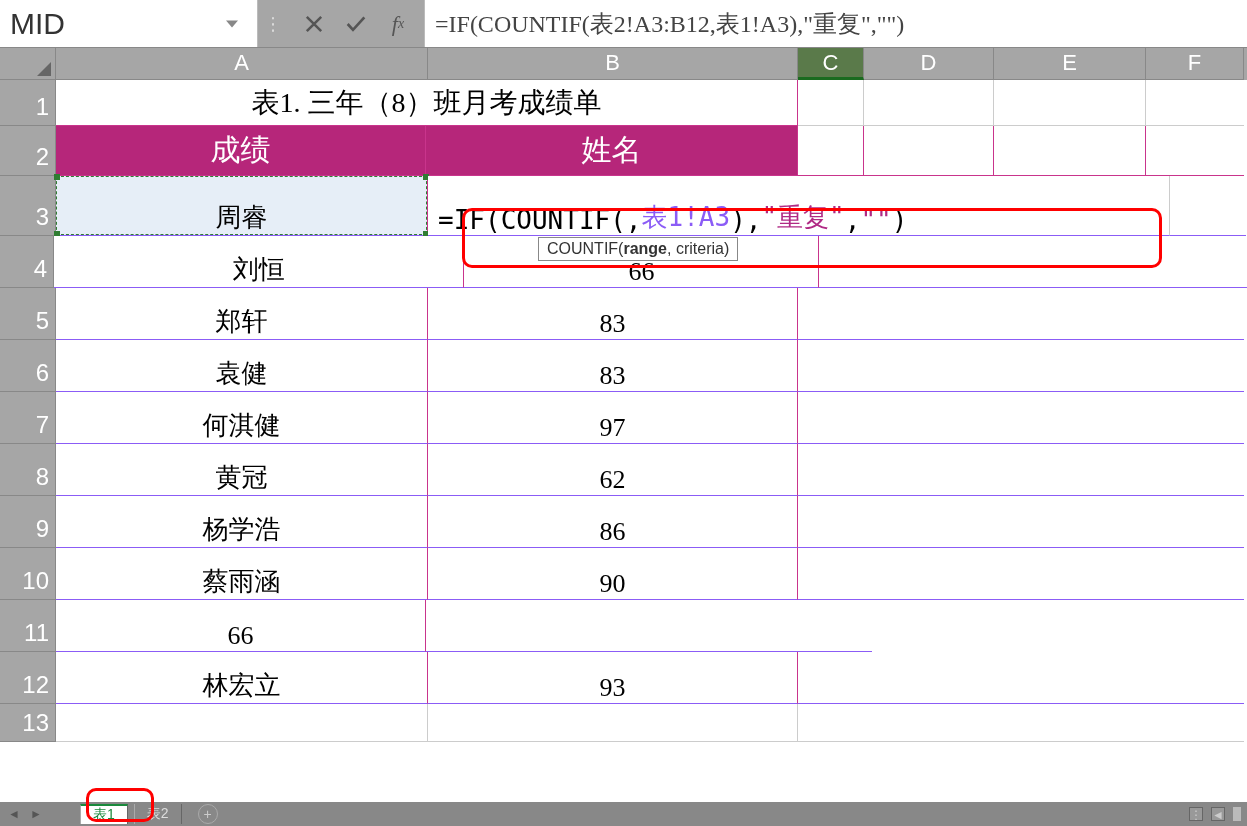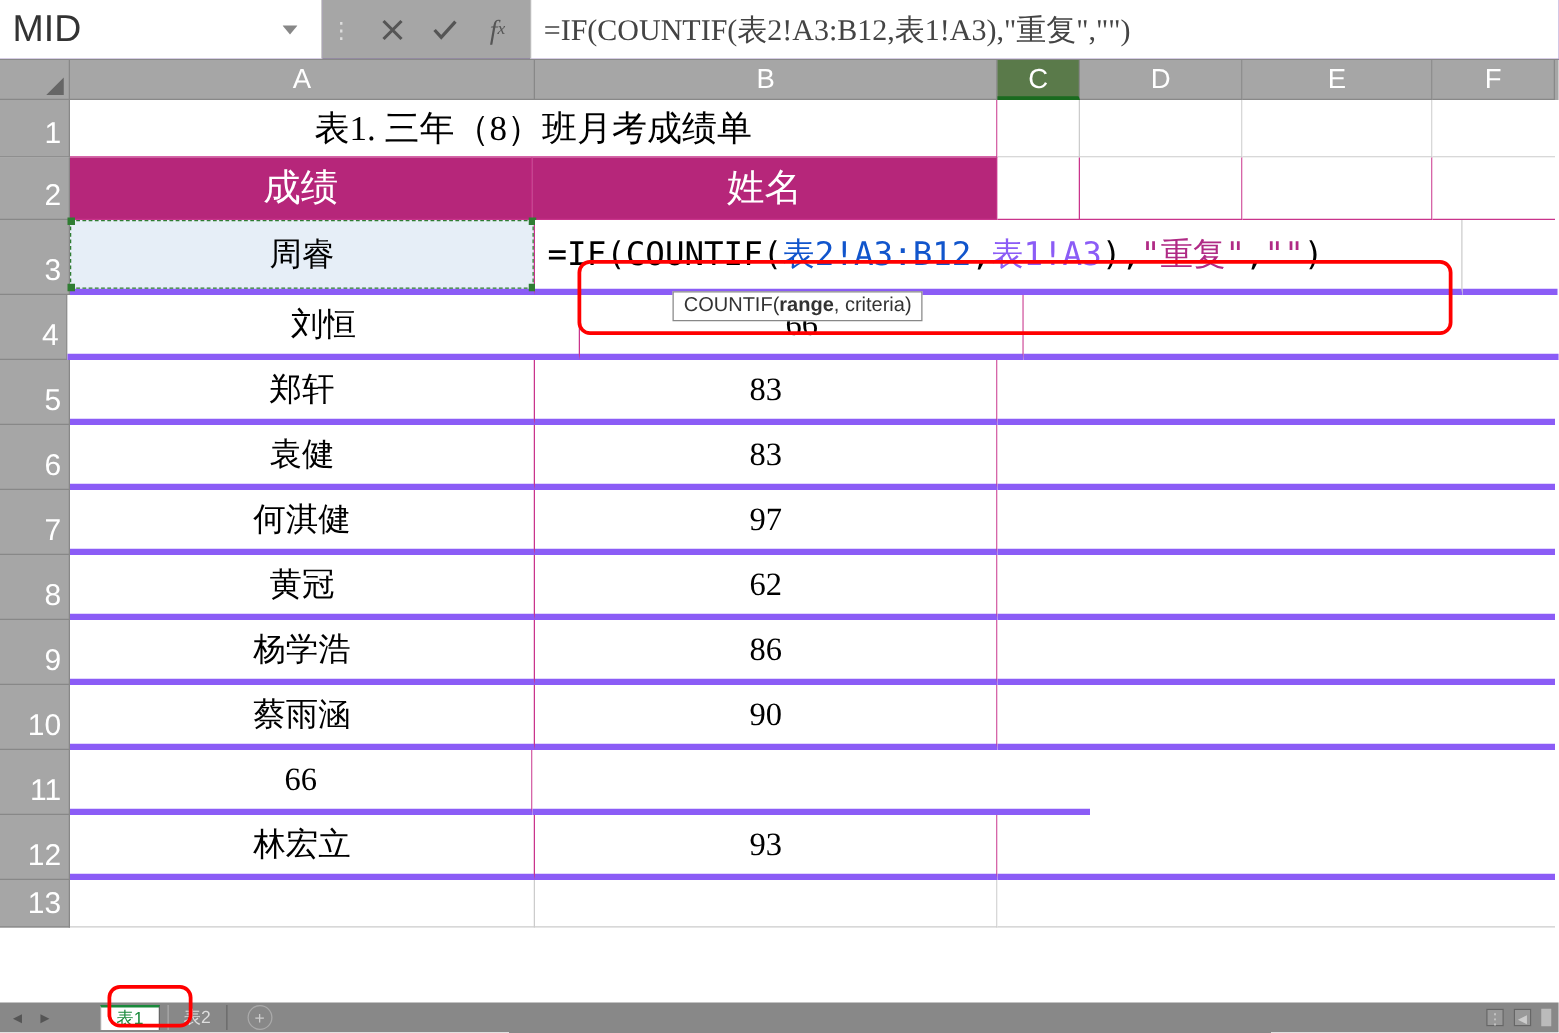--- a/index.html
+++ b/index.html
@@ -137,21 +137,22 @@
     align-items: center;
     justify-content: center;
     font-size: 26px;
     font-family: SimSun, serif;
     color: #000;
     background: #fff;
     position: relative;
   }
   .row.data .cell {
     border-right: 1px solid #c9348c;
-    border-bottom: 5px solid #8b5cf6;
+    border-bottom: 1px solid #8b5cf6;
+    align-items: flex-end;
   }
   .title-row .cell.title {
     font-size: 28px;
     color: #000;
     font-weight: normal;
   }
   .header-row .cell {
     background: #b6267a;
     color: #fff;
     font-size: 30px;
@@ -321,21 +322,20 @@
       <div class="cell sel" style="width:372px;position:relative">
         <span>周睿</span>
         <div class="marq">
           <span class="handle-tl"></span>
             <span class="handle-br"></span>
         </div>
       </div>
       <div class="cell edit" style="width:742px;border-right:1px solid #ccc;font-family:SimSun,monospace;font-size:26px;overflow:visible;white-space:nowrap;position:relative;z-index:10;background:#fff">
         <span class="tk-p">=IF(</span>
           <span class="tk-fn">COUNTIF(</span>
-          <span class="tk-r1">表2!A3:B12</span>
           <span class="tk-p">,</span>
           <span class="tk-r2">表1!A3</span>
           <span class="tk-p">)</span>
           <span class="tk-p">,</span>
           <span class="tk-str">"重复"</span>
           <span class="tk-p">,</span>
           <span class="tk-str">""</span>
           <span class="tk-p">)</span>
         <div class="tooltip">
           <span>COUNTIF(</span><b>range</b><span>, </span><span>criteria</span><span>)</span>

